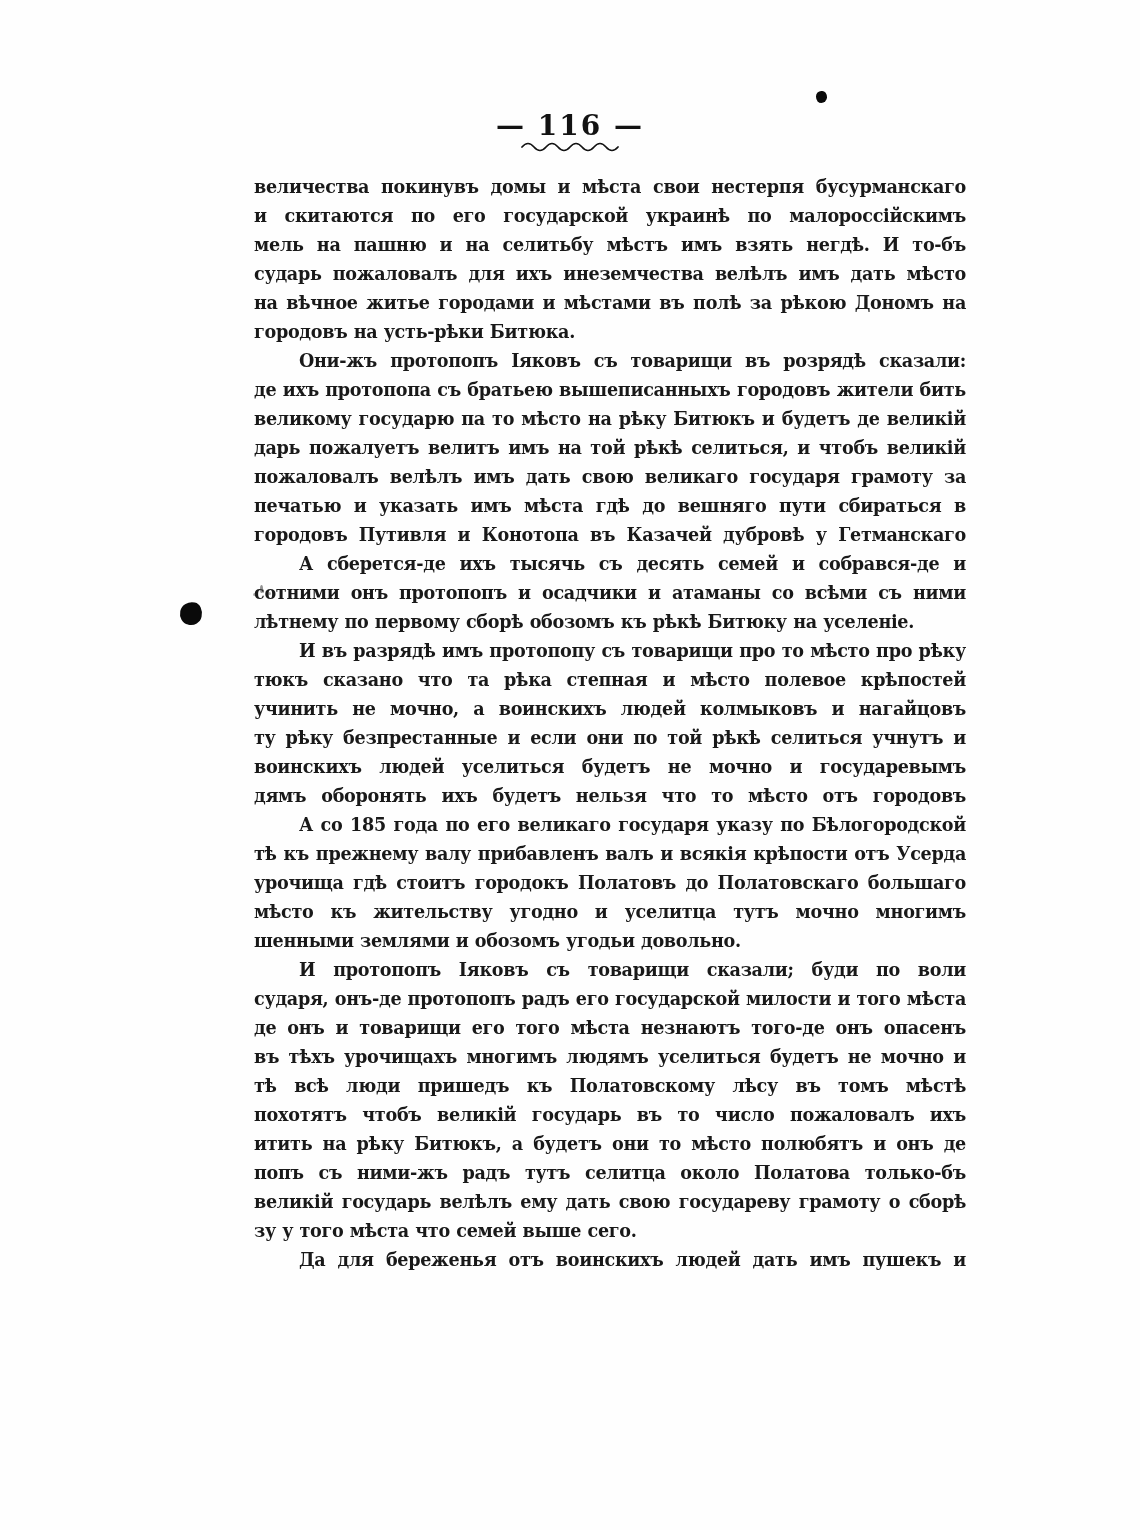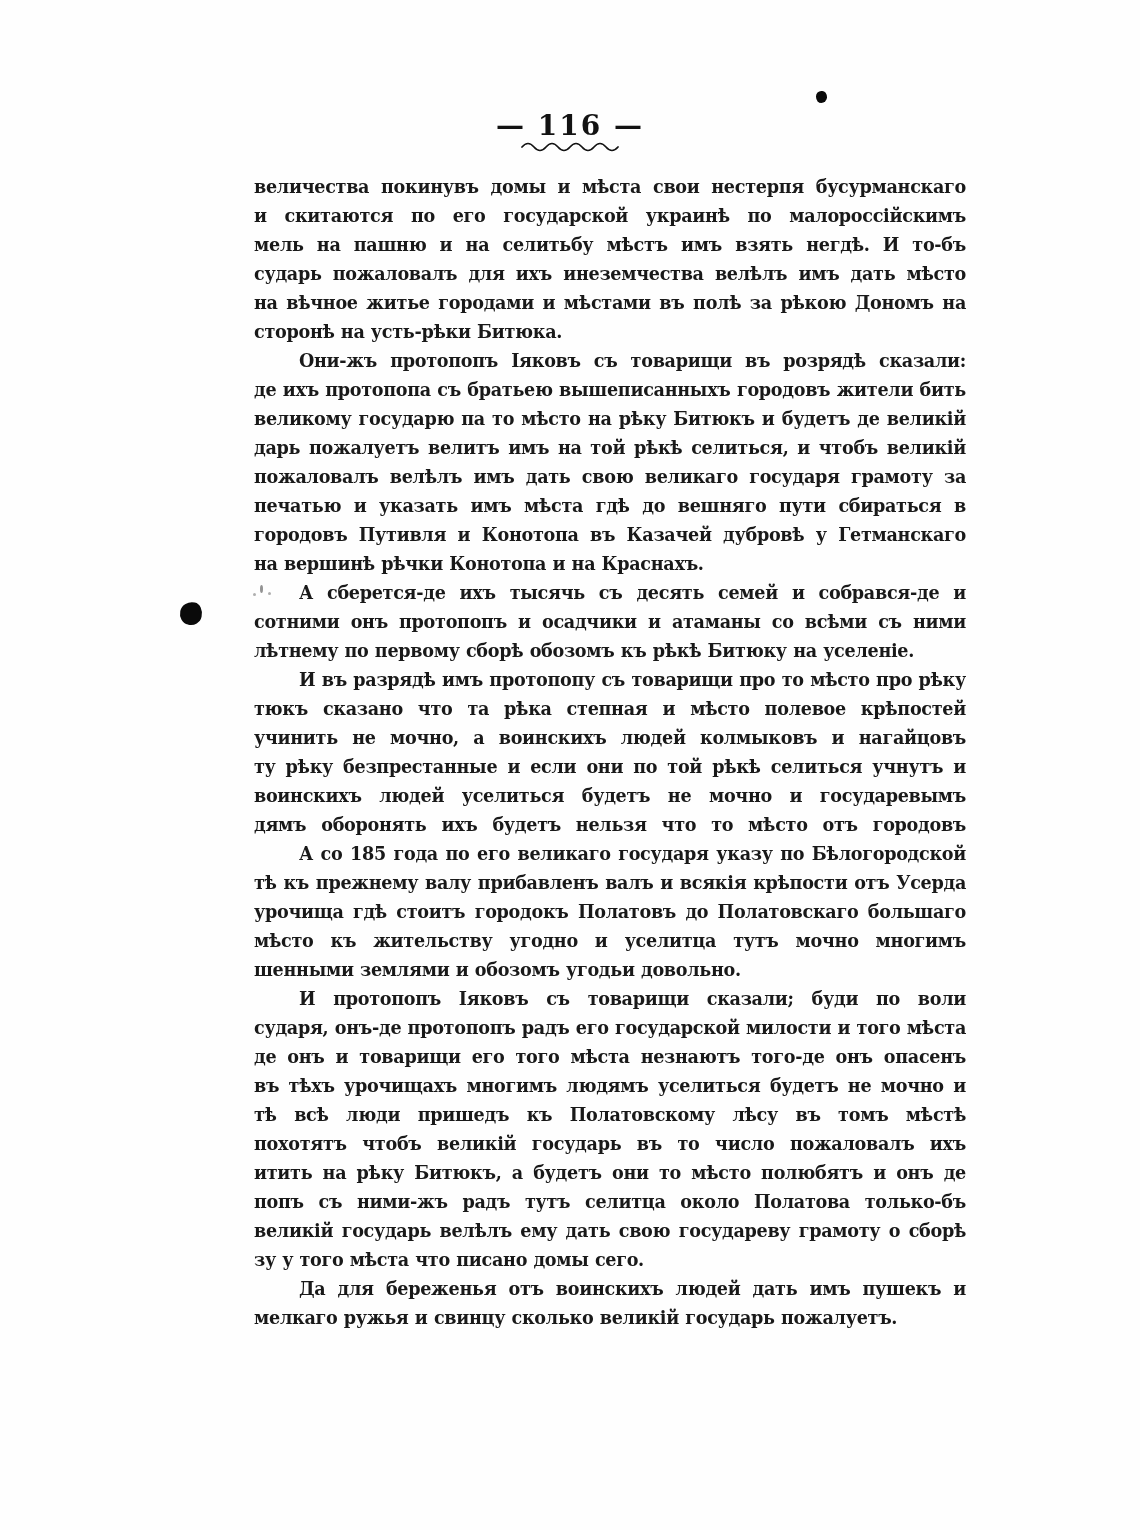--- a/index.html
+++ b/index.html
@@ -103,31 +103,30 @@
     </svg>
   </div>
 
   <div class="text-block">
       <div class="paragraph">
         <div class="line">величества покинувъ домы и мѣста свои нестерпя бусурманскаго разоренья</div>
         <div class="line">и скитаются по его государской украинѣ по малороссійскимъ городамъ а зе-</div>
         <div class="line">мель на пашню и на селитьбу мѣстъ имъ взять негдѣ. И то-бъ великій го-</div>
         <div class="line">сударь пожаловалъ для ихъ инеземчества велѣлъ имъ дать мѣсто строиться</div>
         <div class="line">на вѣчное житье городами и мѣстами въ полѣ за рѣкою Дономъ на нагайской</div>
-        <div class="line end">сторонѣ на усть-рѣки Битюка.</div>
+        <div class="line end">городовъ на усть-рѣки Битюка.</div>
       </div>
       <div class="paragraph">
         <div class="line indent">Они-жъ протопопъ Іяковъ съ товарищи въ розрядѣ сказали: прислали-</div>
         <div class="line">де ихъ протопопа съ братьею вышеписанныхъ городовъ жители бить челомъ</div>
         <div class="line">великому государю па то мѣсто на рѣку Битюкъ и будетъ де великій госу-</div>
         <div class="line">дарь пожалуетъ велитъ имъ на той рѣкѣ селиться, и чтобъ великій государь</div>
         <div class="line">пожаловалъ велѣлъ имъ дать свою великаго государя грамоту за отворчетою</div>
         <div class="line">печатью и указать имъ мѣста гдѣ до вешняго пути сбираться в обозъ межъ</div>
         <div class="line">городовъ Путивля и Конотопа въ Казачей дубровѣ у Гетманскаго кургана</div>
-        <div class="line end">на вершинѣ рѣчки Конотопа и на Краснахъ.</div>
       </div>
       <div class="paragraph">
         <div class="line indent">А сберется-де ихъ тысячь съ десять семей и собрався-де и росписався</div>
         <div class="line">сотними онъ протопопъ и осадчики и атаманы со всѣми съ ними пойдутъ по</div>
         <div class="line end">лѣтнему по первому сборѣ обозомъ къ рѣкѣ Битюку на уселеніе.</div>
       </div>
       <div class="paragraph">
         <div class="line indent">И въ разрядѣ имъ протопопу съ товарищи про то мѣсто про рѣку Би-</div>
         <div class="line">тюкъ сказано что та рѣка степная и мѣсто полевое крѣпостей никакихъ</div>
         <div class="line">учинить не мочно, а воинскихъ людей колмыковъ и нагайцовъ приходы на</div>
@@ -145,25 +144,24 @@
       <div class="paragraph">
         <div class="line indent">И протопопъ Іяковъ съ товарищи сказали; буди по воли великаго го-</div>
         <div class="line">сударя, онъ-де протопопъ радъ его государской милости и того мѣста только</div>
         <div class="line">де онъ и товарищи его того мѣста незнаютъ того-де онъ опасенъ будетъ</div>
         <div class="line">въ тѣхъ урочищахъ многимъ людямъ уселиться будетъ не мочно и нѣчто-де</div>
         <div class="line">тѣ всѣ люди пришедъ къ Полатовскому лѣсу въ томъ мѣстѣ строиться не</div>
         <div class="line">похотятъ чтобъ великій государь въ то число пожаловалъ ихъ велѣлъ имъ</div>
         <div class="line">итить на рѣку Битюкъ, а будетъ они то мѣсто полюбятъ и онъ де прото-</div>
         <div class="line">попъ съ ними-жъ радъ тутъ селитца около Полатова только-бъ пожаловалъ</div>
         <div class="line">великій государь велѣлъ ему дать свою государеву грамоту о сборѣ съ обо-</div>
-        <div class="line end">зу у того мѣста что писано домы сего.</div>
+        <div class="line end">зу у того мѣста что семей выше сего.</div>
       </div>
       <div class="paragraph">
         <div class="line indent">Да для береженья отъ воинскихъ людей дать имъ пушекъ и зелья и</div>
-        <div class="line end">мелкаго ружья и свинцу сколько великій государь пожалуетъ.</div>
       </div>
     </div>
 
   <div class="ink-spot large"></div>
   <div class="ink-spot small"></div>
   <div class="speck s1"></div>
   <div class="speck s2"></div>
   <div class="speck s3"></div>
 
 </div>

